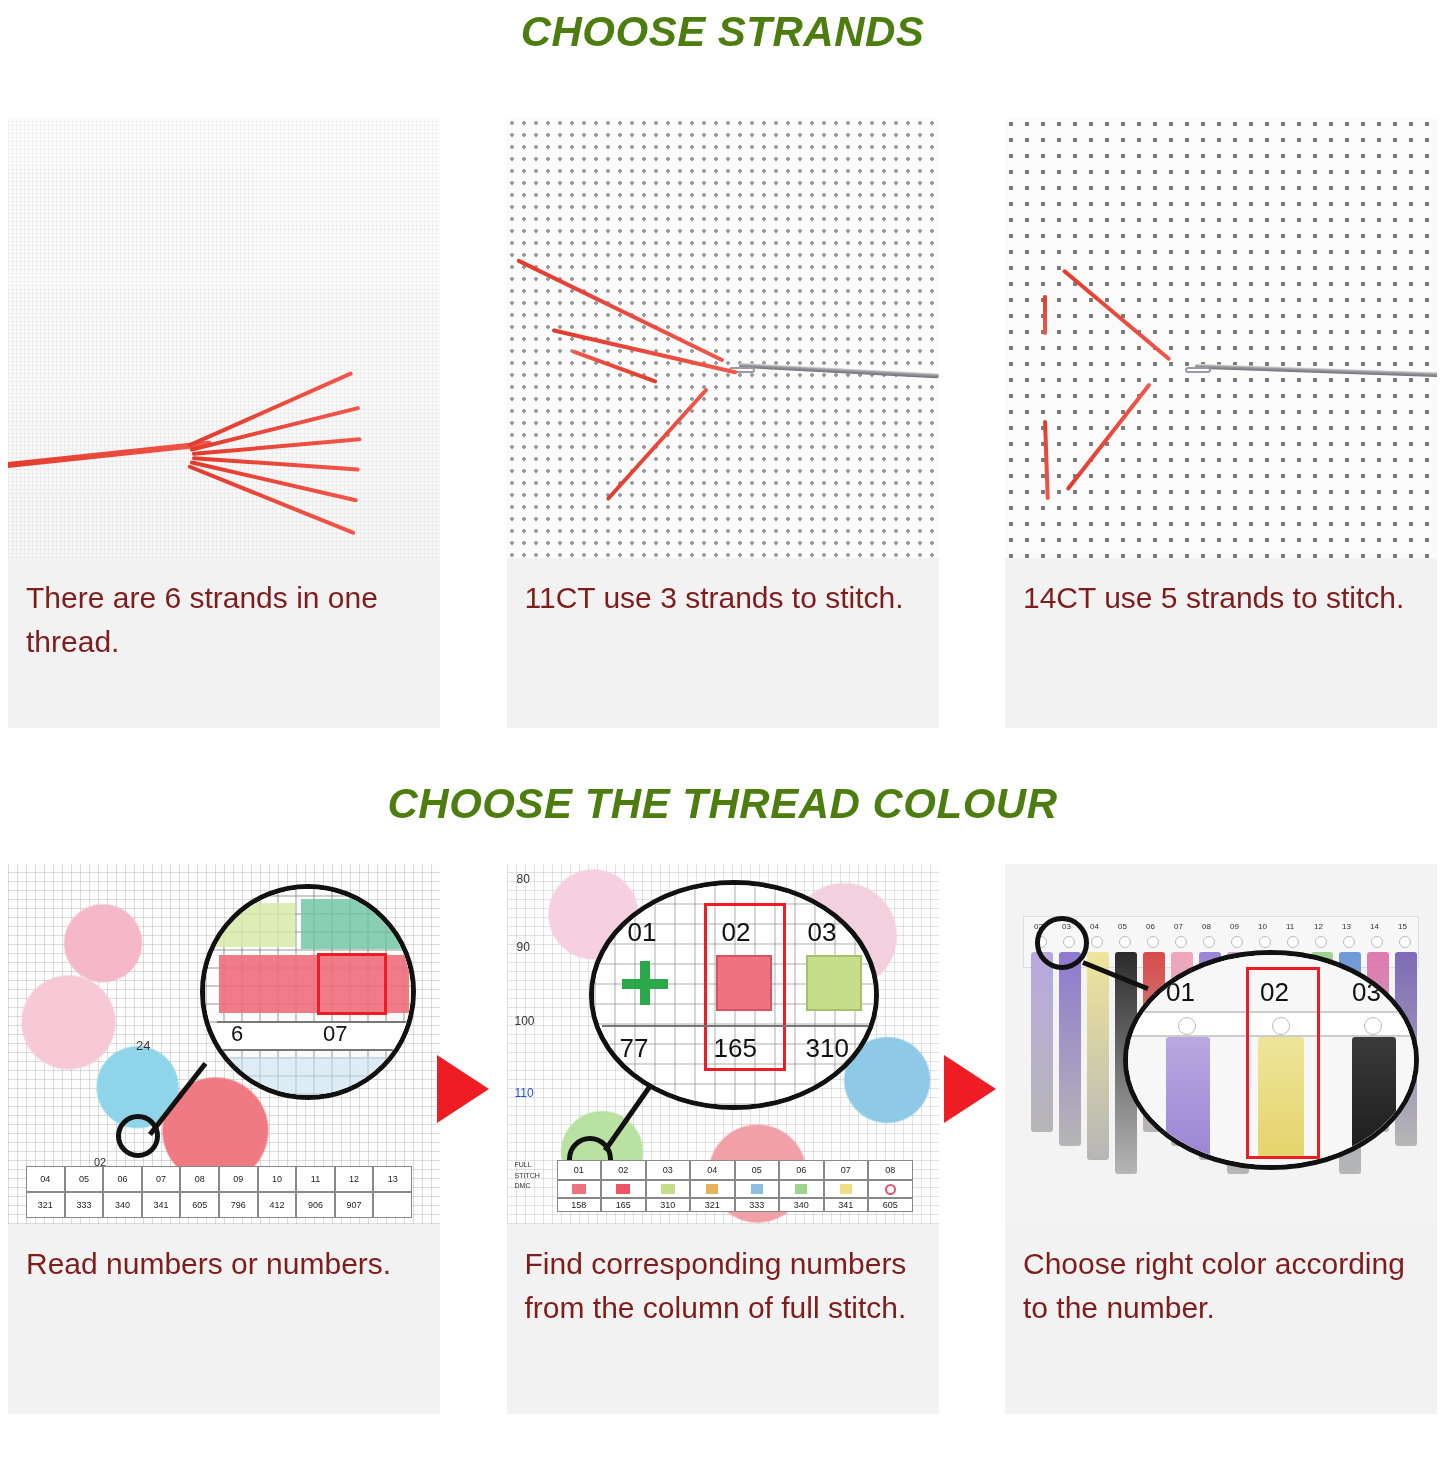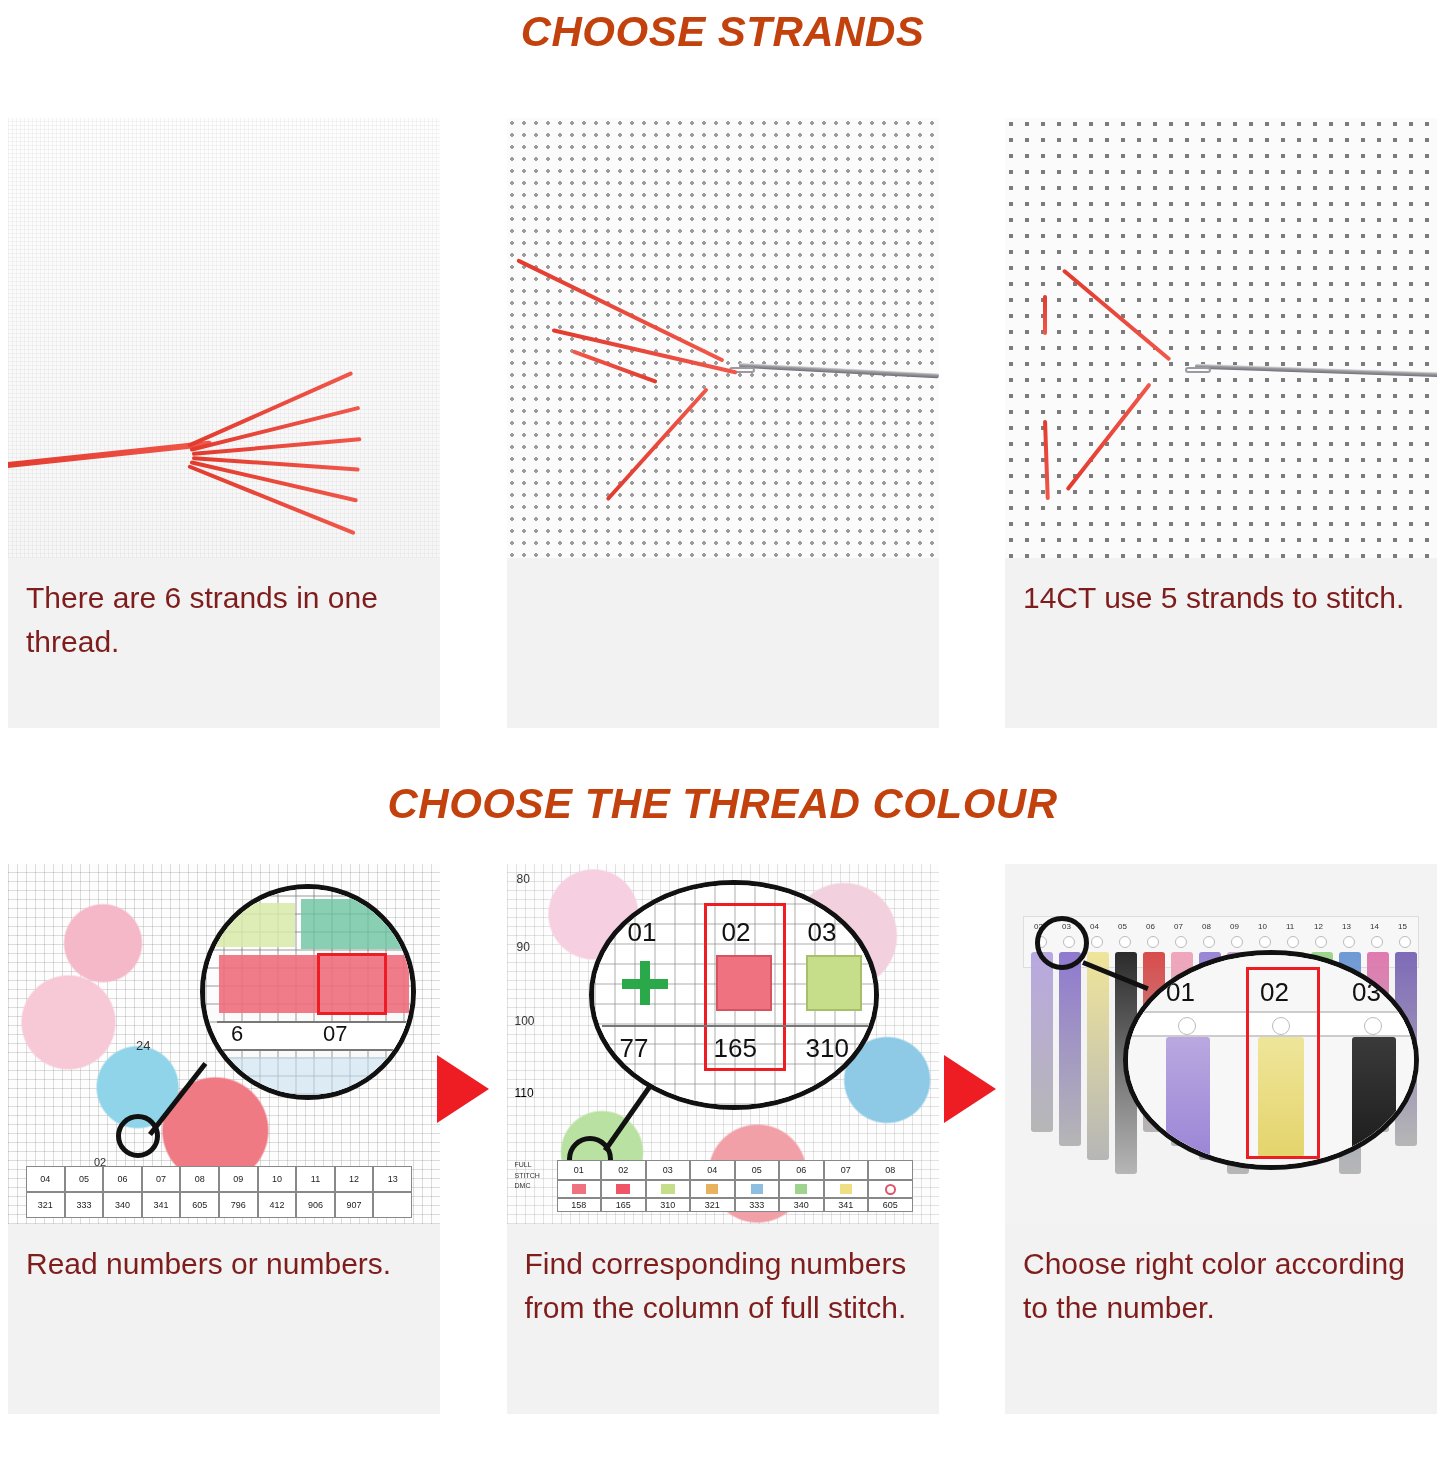--- a/index.html
+++ b/index.html
@@ -7,21 +7,21 @@
     width: 1445px; height: 1480px;
     background: #ffffff;
     font-family: "Liberation Sans", sans-serif;
     overflow: hidden;
   }
   .page { position: relative; width: 1445px; height: 1480px; }
 
   
   .heading {
     text-align: center;
-    color: #c2410c;
+    color: #4d7c0f;
     font-weight: bold;
     font-style: italic;
     letter-spacing: 0.5px;
   }
   #heading-strands { font-size: 42px; padding-top: 8px; }
   #heading-colour  { font-size: 42px; padding-top: 10px; }
 
   
   .row {
     display: flex;
@@ -210,20 +210,21 @@
         <div class="aida11"></div>
 
         <div class="needle" style="left:232px; top:250px; width:200px; transform:rotate(3deg);"></div>
         <div class="needle-eye" style="left:222px; top:249px;"></div>
 
         <div class="strand" style="left:10px; top:140px; width:230px; transform:rotate(26deg);"></div>
         <div class="strand" style="left:45px; top:210px; width:190px; transform:rotate(13deg);"></div>
         <div class="strand" style="left:100px; top:380px; width:150px; transform:rotate(-48deg);"></div>
         <div class="strand" style="left:150px; top:262px; width:90px; transform:rotate(200deg);"></div>
       </div>
+      <div class="caption">11CT use 3 strands to stitch.</div>
     </div>
 
     <div class="card">
       <div class="photo">
         <div class="aida14"></div>
         <div class="needle" style="left:190px; top:250px; width:250px; transform:rotate(2deg);"></div>
         <div class="needle-eye" style="left:180px; top:249px;"></div>
         <div class="strand" style="left:58px; top:150px; width:140px; transform:rotate(40deg);"></div>
         <div class="strand" style="left:62px; top:370px; width:135px; transform:rotate(-52deg);"></div>
         <div class="strand" style="left:40px; top:175px; width:40px; transform:rotate(90deg);"></div>
@@ -317,21 +318,21 @@
               radial-gradient(circle at 88% 60%, #8ecae6 0 42px, transparent 44px),
               radial-gradient(circle at 58% 86%, #f2a0a8 0 48px, transparent 50px),
               radial-gradient(circle at 22% 80%, #b9e2a2 0 40px, transparent 42px),
               repeating-linear-gradient(0deg, rgba(130,130,130,.22) 0 1px, transparent 1px 9px),
               repeating-linear-gradient(90deg, rgba(130,130,130,.22) 0 1px, transparent 1px 9px),
               #fdfdfd;"></div>
 
           <div class="pix" style="left:10px; top:8px; font-size:12px; color:#333;">80</div>
           <div class="pix" style="left:10px; top:76px; font-size:12px; color:#333;">90</div>
           <div class="pix" style="left:8px; top:150px; font-size:12px; color:#333;">100</div>
-          <div class="pix" style="left:8px; top:222px; font-size:12px; color:#000000;">110</div>
+          <div class="pix" style="left:8px; top:222px; font-size:12px; color:#1d4ed8;">110</div>
 
           <div class="magnifier" style="left:82px; top:16px; width:290px; height:230px;
                border-radius:50%;">
             <div style="position:absolute;inset:0;background:
                 repeating-linear-gradient(0deg, rgba(120,120,120,.3) 0 2px, transparent 2px 20px),
                 repeating-linear-gradient(90deg, rgba(120,120,120,.3) 0 2px, transparent 2px 20px),
                 #ffffff;"></div>
 
             <div class="mag-num" style="left:34px; top:32px;">01</div>
             <div class="mag-num" style="left:128px; top:32px;">02</div>

